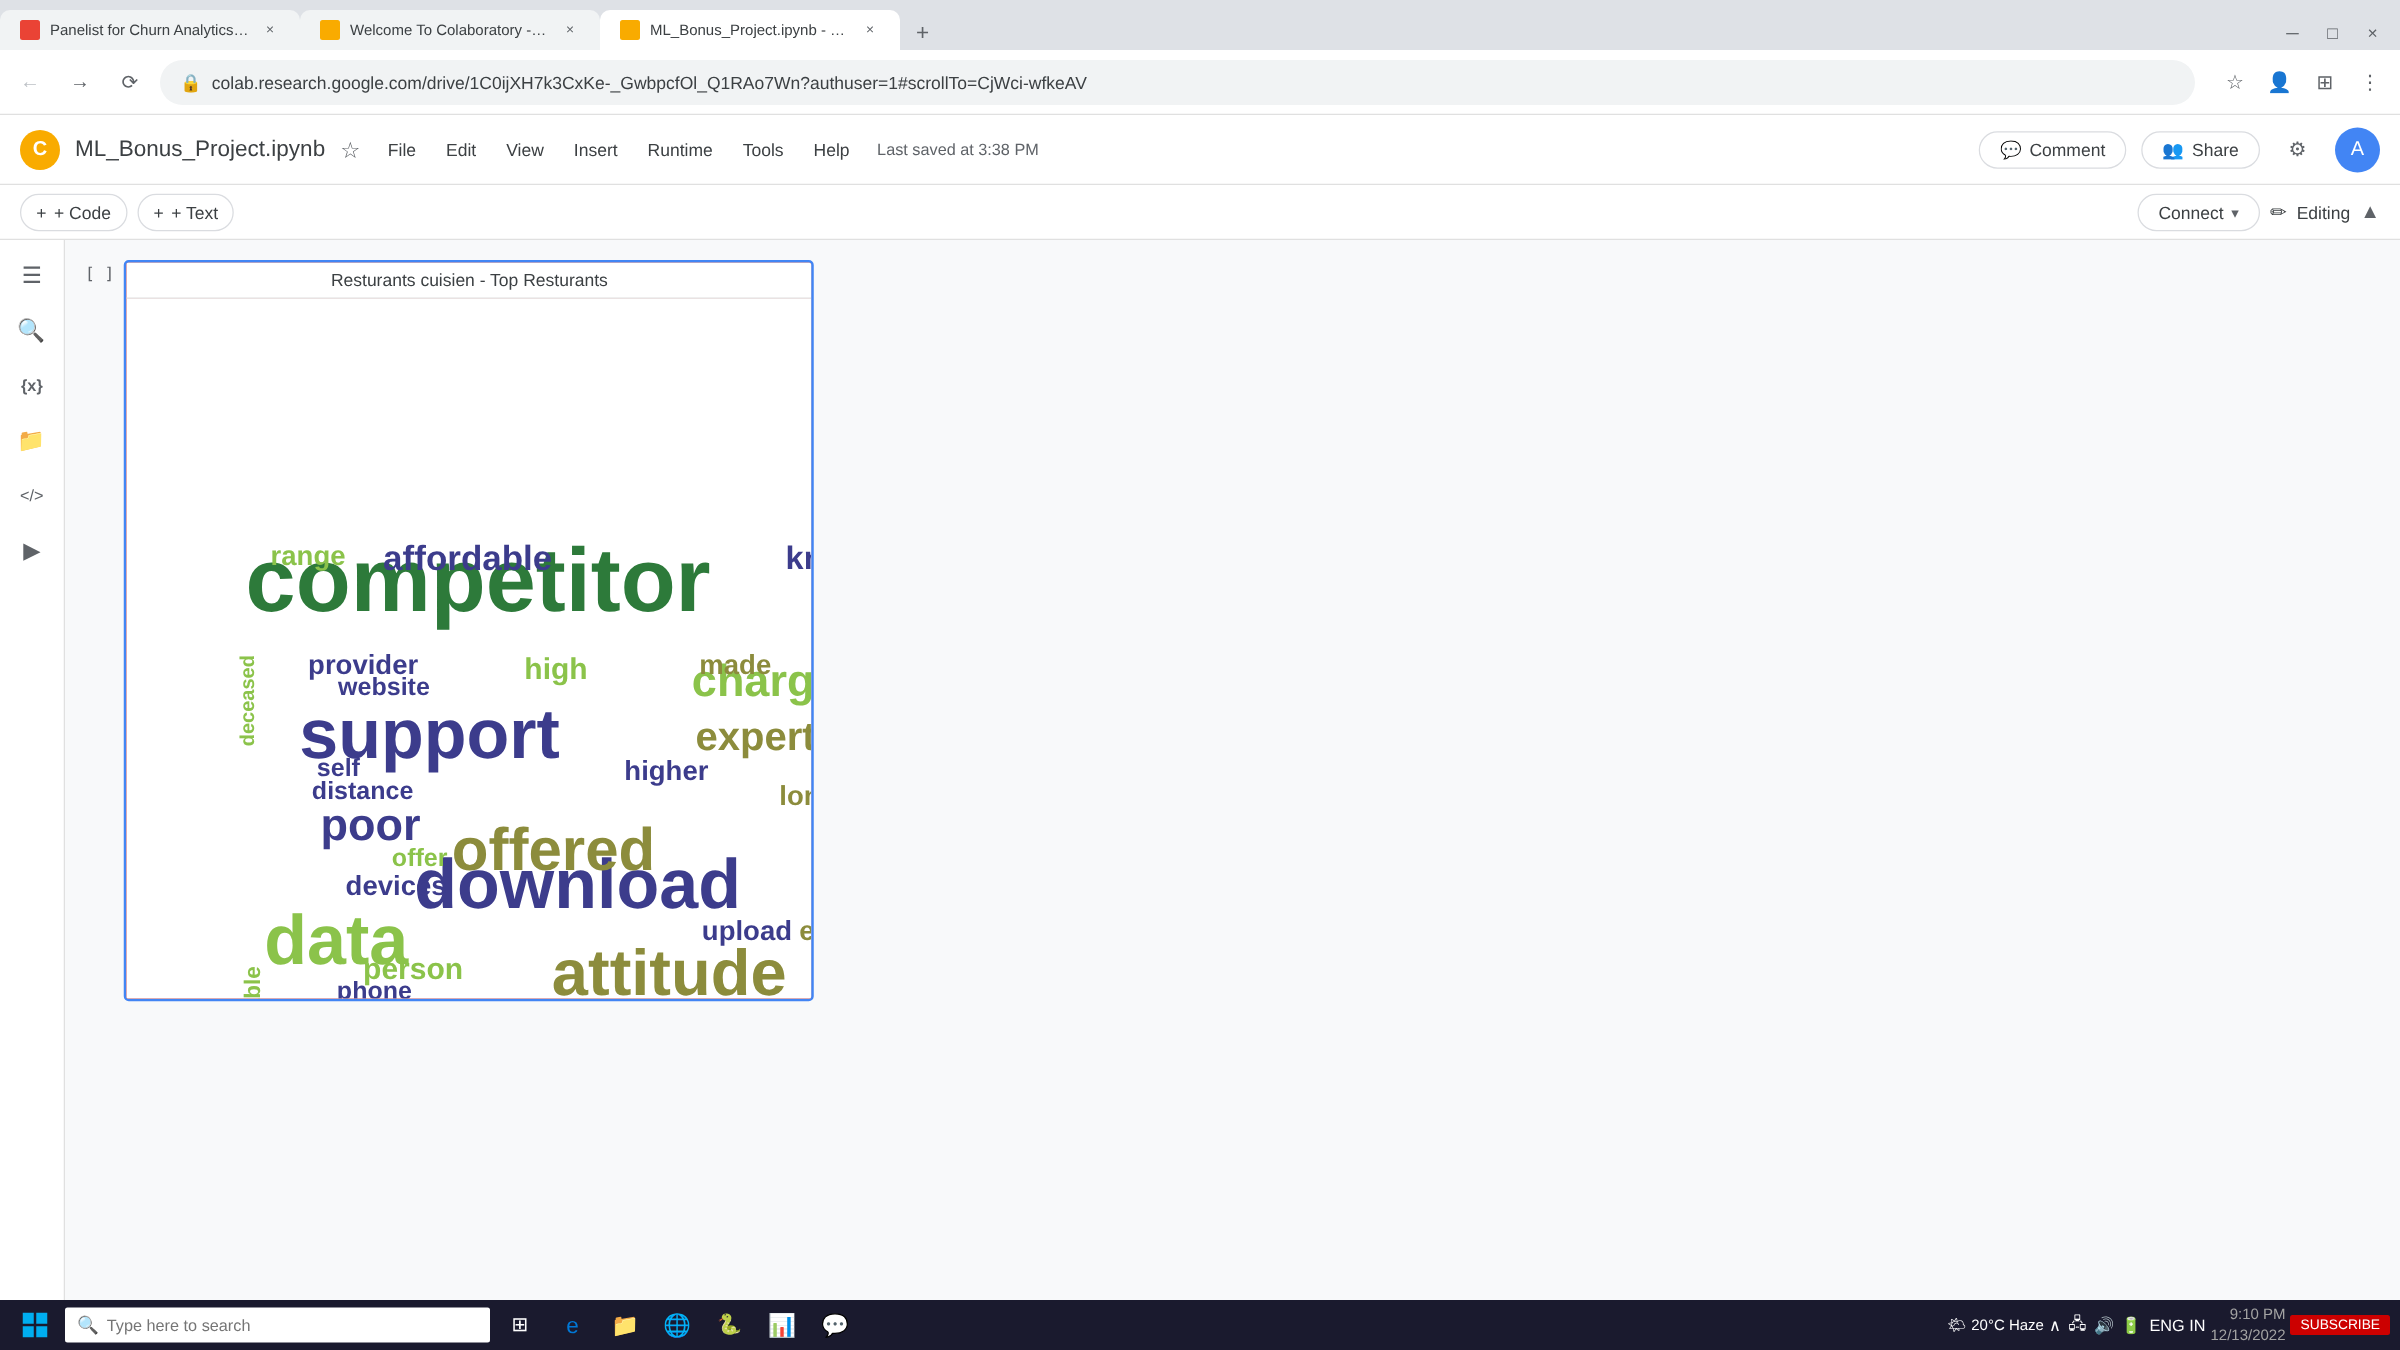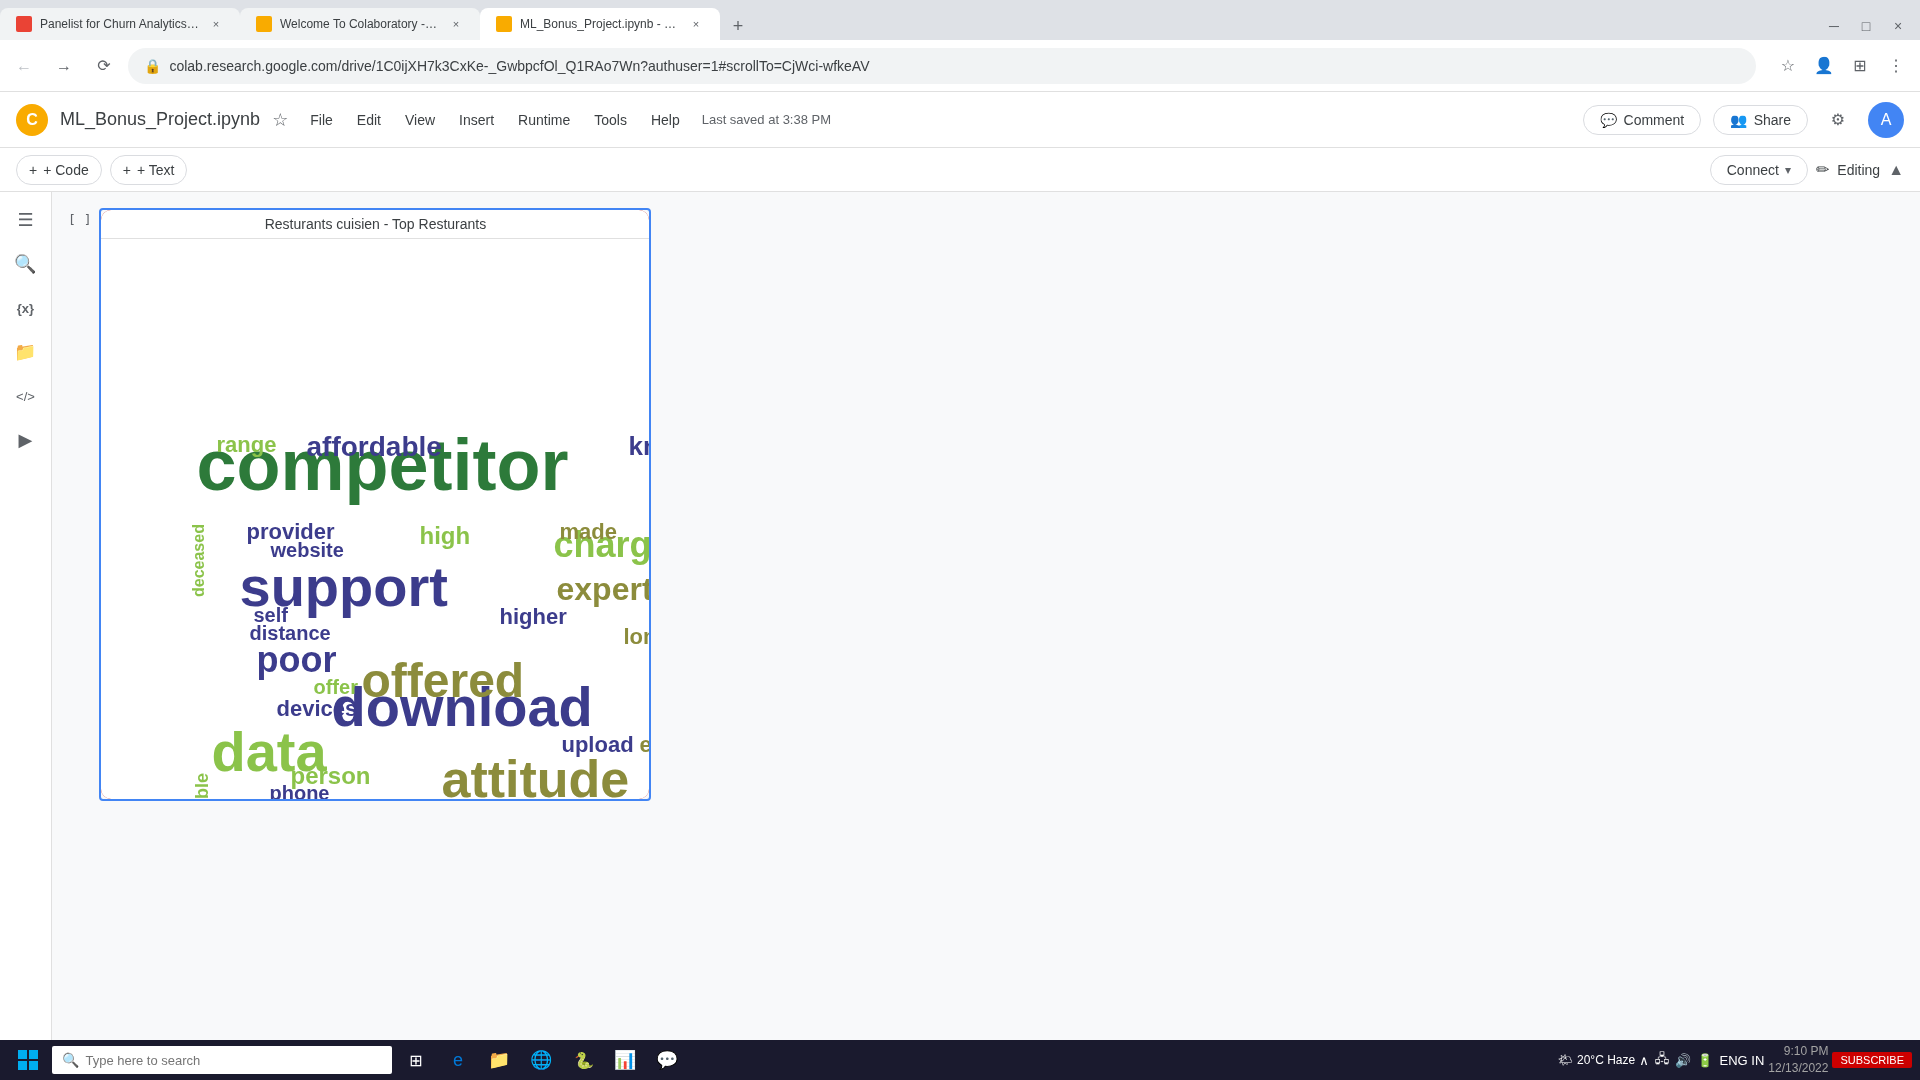--- a/index.html
+++ b/index.html
@@ -58,21 +58,21 @@
     
     .content-area { flex: 1; overflow-y: auto; background: #f8f9fa; padding: 16px; }
 
     
     .cell { display: flex; align-items: flex-start; gap: 8px; margin-bottom: 8px; }
     .cell-controls { display: flex; flex-direction: column; align-items: center; gap: 2px; padding-top: 4px; }
     .cell-bracket { color: #5f6368; font-size: 13px; font-family: monospace; }
     .cell-output { border: 2px solid #4285f4; border-radius: 4px; overflow: hidden; }
 
     
-    .word-cloud-container { width: 548px; background: #b91c1c; position: relative; overflow: hidden; border-radius: 10px; }
+    .word-cloud-container { width: 548px; background: #b91c1c; position: relative; overflow: hidden; }
     .word-cloud-title { background: #fff; padding: 6px 0; text-align: center; font-size: 14px; color: #3c4043; border-bottom: 1px solid #e0e0e0; }
     .word-cloud-body { position: relative; width: 548px; height: 560px; background: #fff; overflow: hidden; }
 
     
     .word { position: absolute; font-weight: bold; white-space: nowrap; }
 
     
     .taskbar { position: fixed; bottom: 0; left: 0; right: 0; height: 40px; background: #1a1a2e; display: flex; align-items: center; padding: 0 8px; gap: 4px; z-index: 1000; }
     .start-btn { display: flex; align-items: center; justify-content: center; width: 40px; height: 40px; cursor: pointer; }
     .search-bar { display: flex; align-items: center; background: #fff; border-radius: 2px; height: 28px; padding: 0 10px; gap: 6px; min-width: 340px; }

